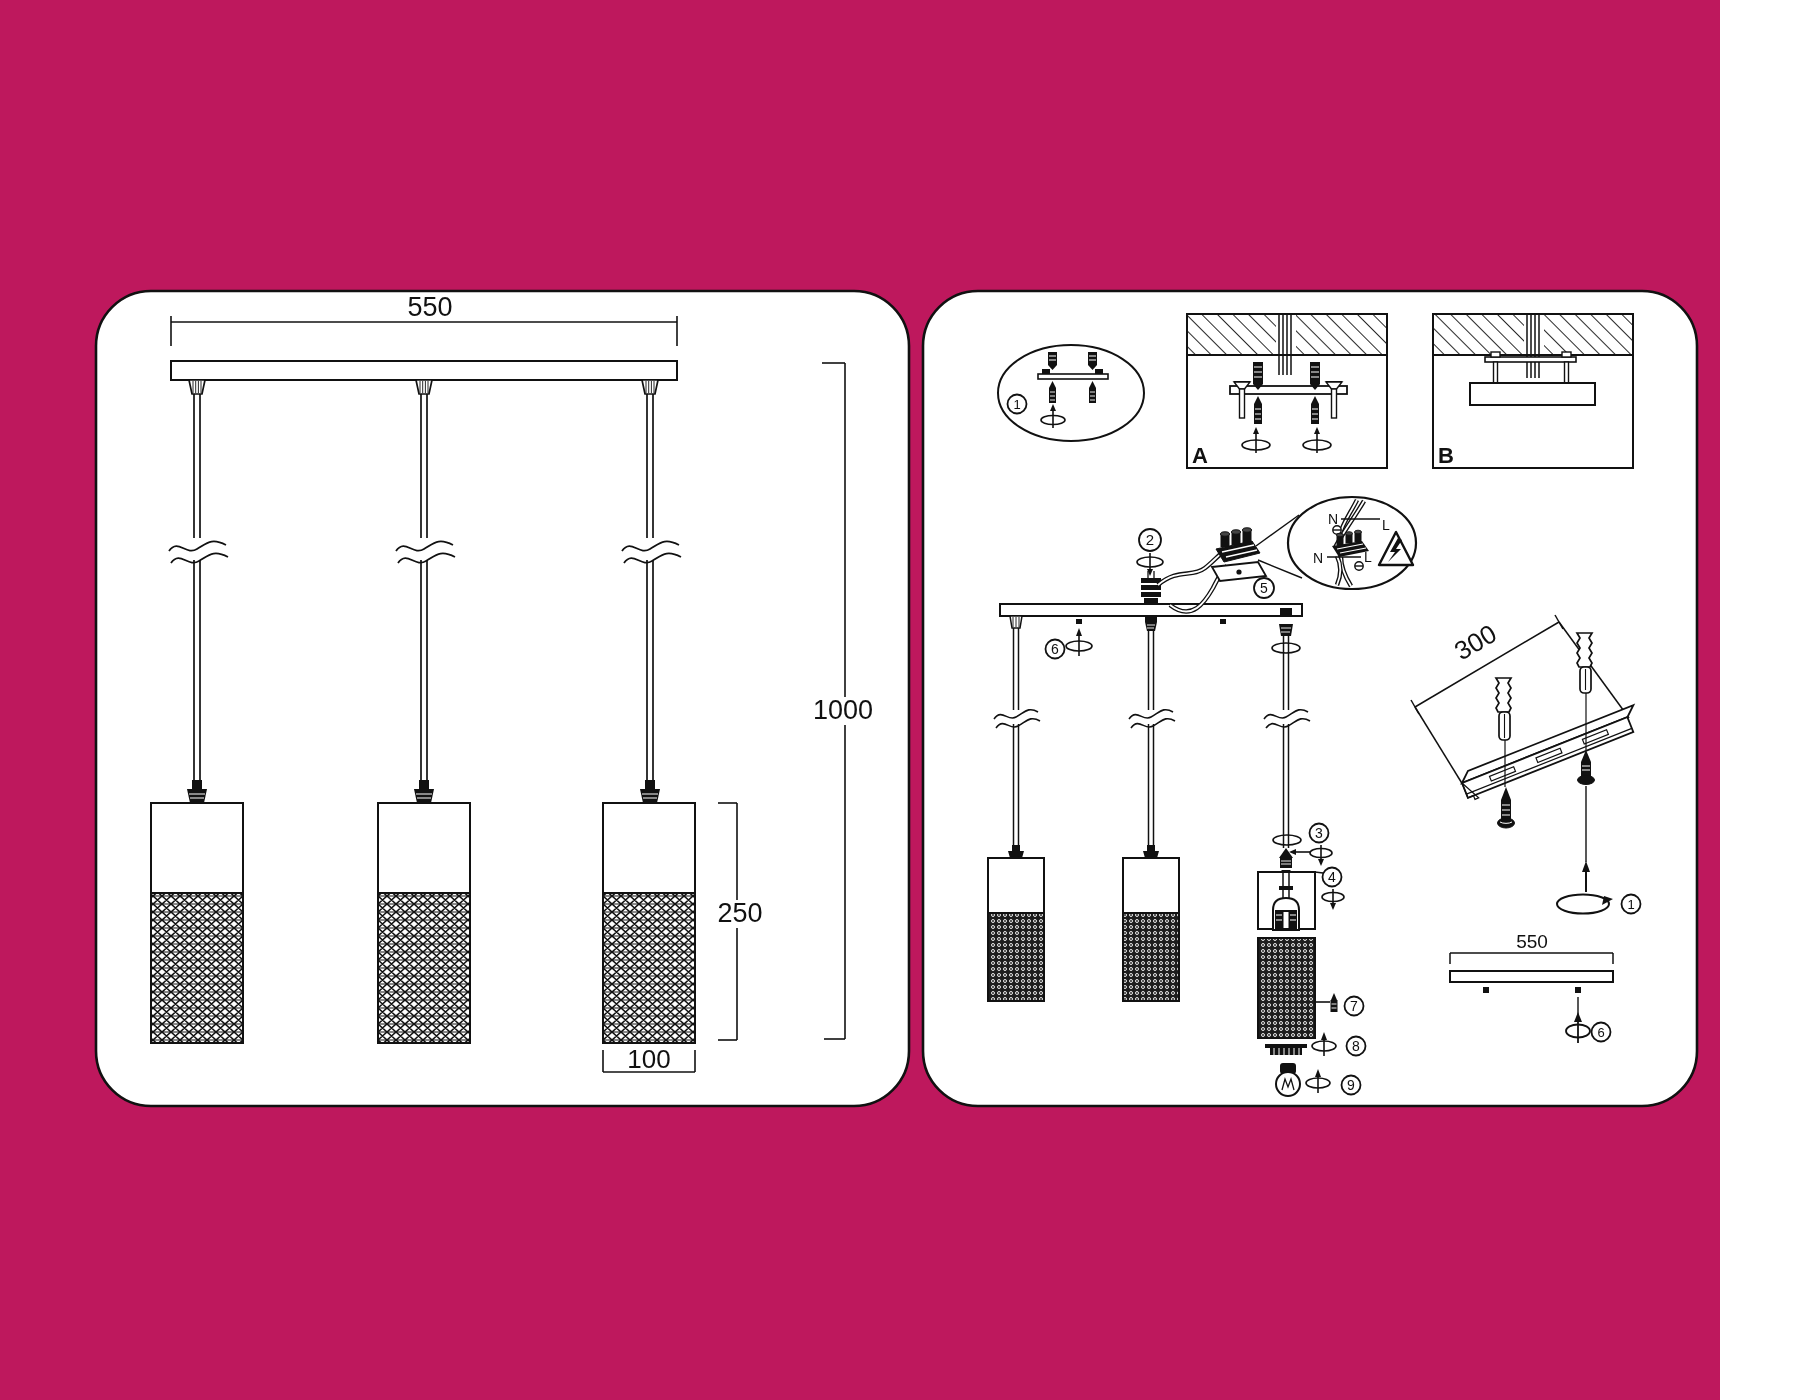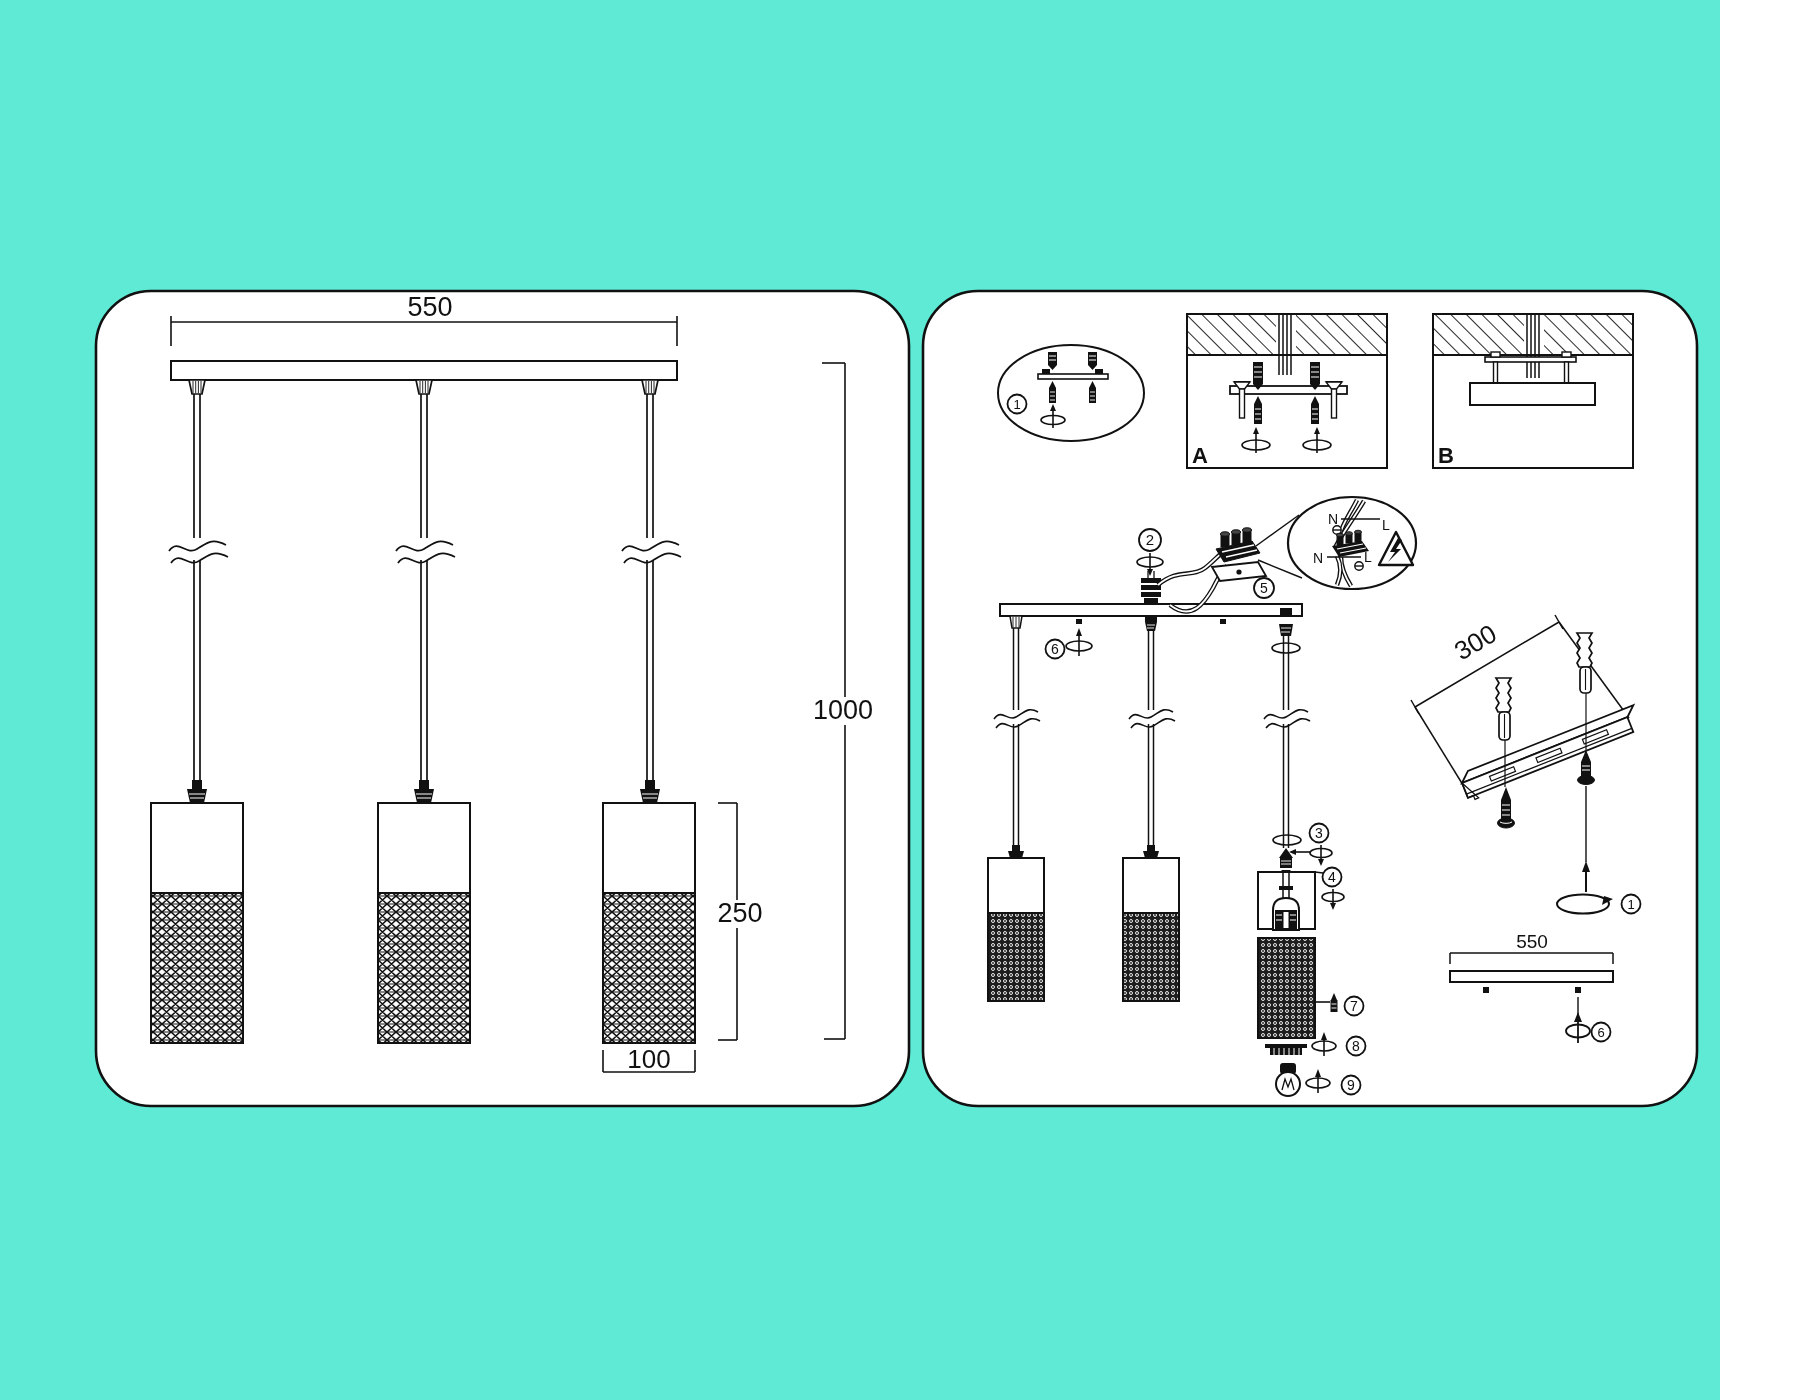--- a/index.html
+++ b/index.html
@@ -1,16 +1,16 @@
 <!DOCTYPE html>
 <html><head>
 <meta charset="utf-8">
 <style>
   html,body{margin:0;padding:0;background:#ffffff;}
-  .stage{position:relative;width:1720px;height:1400px;background:#5eead4;overflow:hidden;}
+  .stage{position:relative;width:1720px;height:1400px;background:#be185d;overflow:hidden;}
   .t{font-family:"Liberation Sans", sans-serif;fill:#111;}
   .t27{font-size:27px;}
   .t26{font-size:26px;}
   .t22{font-size:22px;font-weight:bold;}
   .t19{font-size:19px;}
   .t15{font-size:15px;}
   .t14{font-size:14px;}
   .t13{font-size:13px;}
   .ln{stroke:#111;fill:none;}
 </style>

